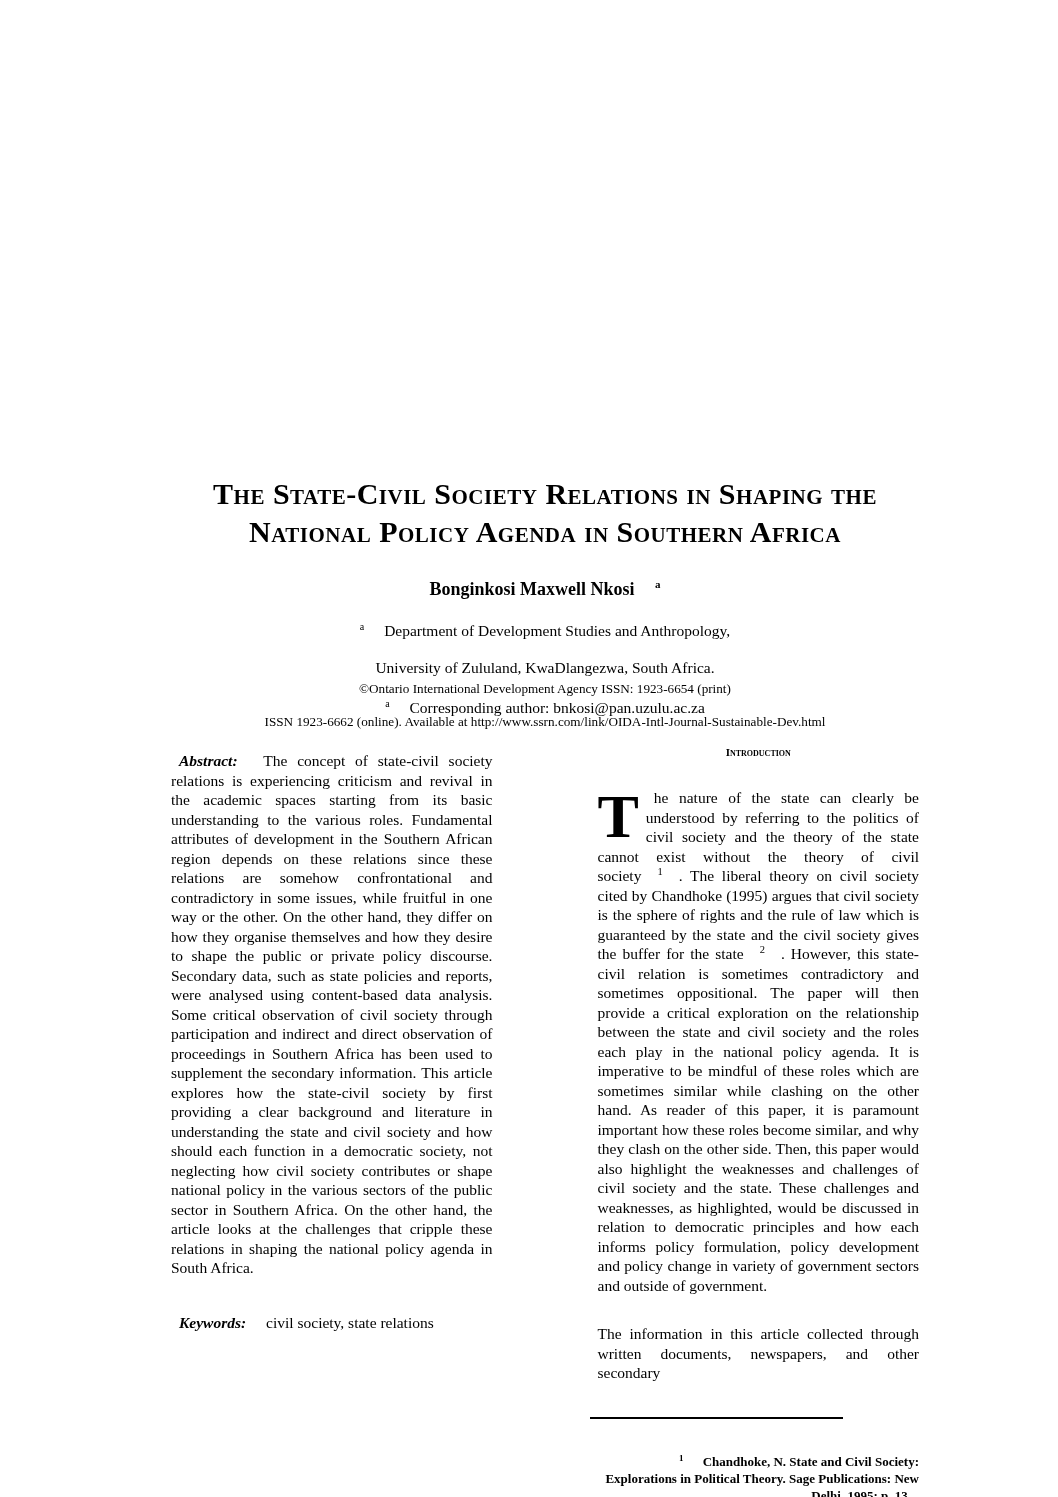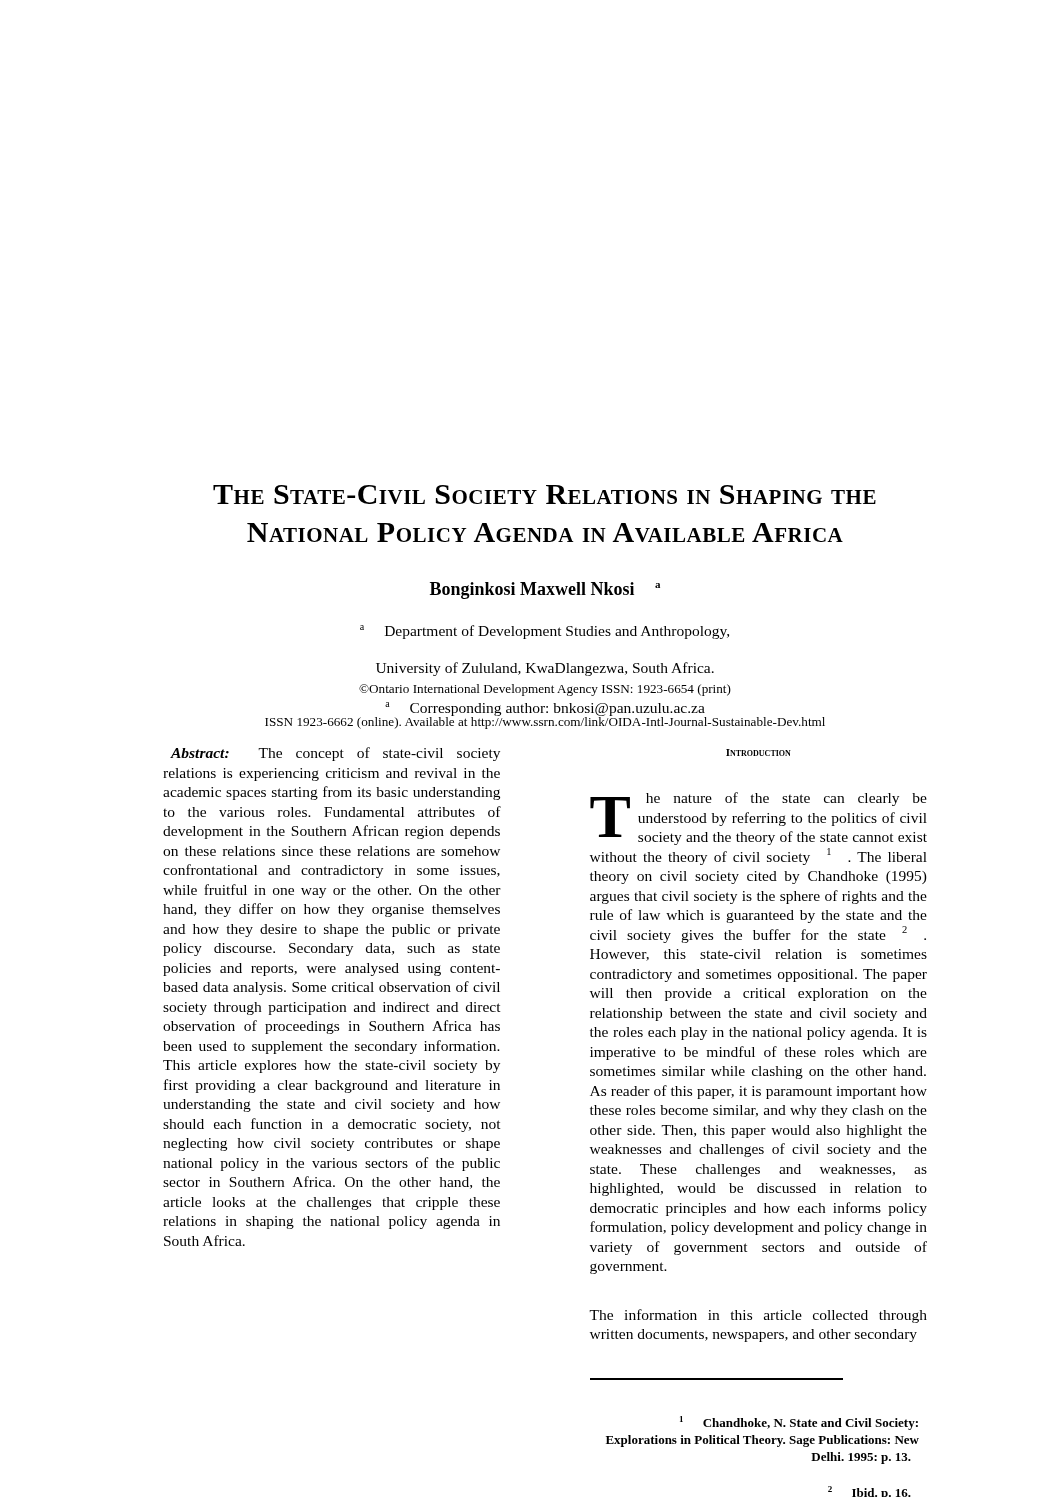--- a/index.html
+++ b/index.html
@@ -71,21 +71,21 @@
     width: 812px;
     display: flex;
     gap: 57px;
   }
   .col {
     width: 378px;
     font-size: 15.5px;
     line-height: 19.5px;
     text-align: justify;
   }
-  .col p { margin: 0; }
+  .col p { margin: 8px; }
   .label-bi { font-weight: bold; font-style: italic; }
   .keywords-para { margin-top: 19px !important; }
 
   .section-heading {
     text-align: center;
     font-weight: bold;
     font-variant: small-caps;
     font-size: 11px;
     line-height: 19px;
     margin-bottom: 10px;
@@ -117,21 +117,21 @@
   .footnote sup { font-size: 9px; }
 </style>
 </head>
 <body>
 
 <div class="page">
 
   <div class="title-block">
     <h1 class="paper-title">
       <span>The State-Civil Society Relations in Shaping the</span><br>
-      <span>National Policy Agenda in Available Africa</span>
+      <span>National Policy Agenda in Southern Africa</span>
     </h1>
   </div>
 
   <div class="author-block">
     <div class="author-name">
       <span>Bonginkosi Maxwell Nkosi</span>
       <sup>a</sup>
     </div>
     <div class="affiliation">
       <sup>a</sup>
@@ -147,20 +147,22 @@
   <div class="publisher-block">
     <div>©Ontario International Development Agency ISSN: 1923-6654 (print)</div>
     <div>ISSN 1923-6662 (online). Available at http://www.ssrn.com/link/OIDA-Intl-Journal-Sustainable-Dev.html</div>
   </div>
 
   <div class="columns">
 
     <div class="col">
       <p><span class="label-bi">Abstract:</span>
         <span>The concept of state-civil society relations is experiencing criticism and revival in the academic spaces starting from its basic understanding to the various roles. Fundamental attributes of development in the Southern African region depends on these relations since these relations are somehow confrontational and contradictory in some issues, while fruitful in one way or the other. On the other hand, they differ on how they organise themselves and how they desire to shape the public or private policy discourse. Secondary data, such as state policies and reports, were analysed using content-based data analysis. Some critical observation of civil society through participation and indirect and direct observation of proceedings in Southern Africa has been used to supplement the secondary information. This article explores how the state-civil society by first providing a clear background and literature in understanding the state and civil society and how should each function in a democratic society, not neglecting how civil society contributes or shape national policy in the various sectors of the public sector in Southern Africa. On the other hand, the article looks at the challenges that cripple these relations in shaping the national policy agenda in South Africa.</span></p>
+      <p class="keywords-para"><span class="label-bi">Keywords:</span>
+        <span>civil society, state relations</span></p>
     </div>
 
     <div class="col">
       <h2 class="section-heading">Introduction</h2>
       <p><span class="dropcap">T</span><span>he nature of the state can clearly be understood by referring to the politics of civil society and the theory of the state cannot exist without the theory of civil society</span><span class="fn-ref">1</span><span>. The liberal theory on civil society cited by Chandhoke (1995) argues that civil society is the sphere of rights and the rule of law which is guaranteed by the state and the civil society gives the buffer for the state</span><span class="fn-ref">2</span><span>. However, this state-civil relation is sometimes contradictory and sometimes oppositional. The paper will then provide a critical exploration on the relationship between the state and civil society and the roles each play in the national policy agenda. It is imperative to be mindful of these roles which are sometimes similar while clashing on the other hand. As reader of this paper, it is paramount important how these roles become similar, and why they clash on the other side. Then, this paper would also highlight the weaknesses and challenges of civil society and the state. These challenges and weaknesses, as highlighted, would be discussed in relation to democratic principles and how each informs policy formulation, policy development and policy change in variety of government sectors and outside of government.</span></p>
       <p class="intro-p2">The information in this article collected through written documents, newspapers, and other secondary</p>
 
       <div class="footnote-block">
         <hr class="footnote-rule">
         <div class="footnote"><sup>1</sup>

